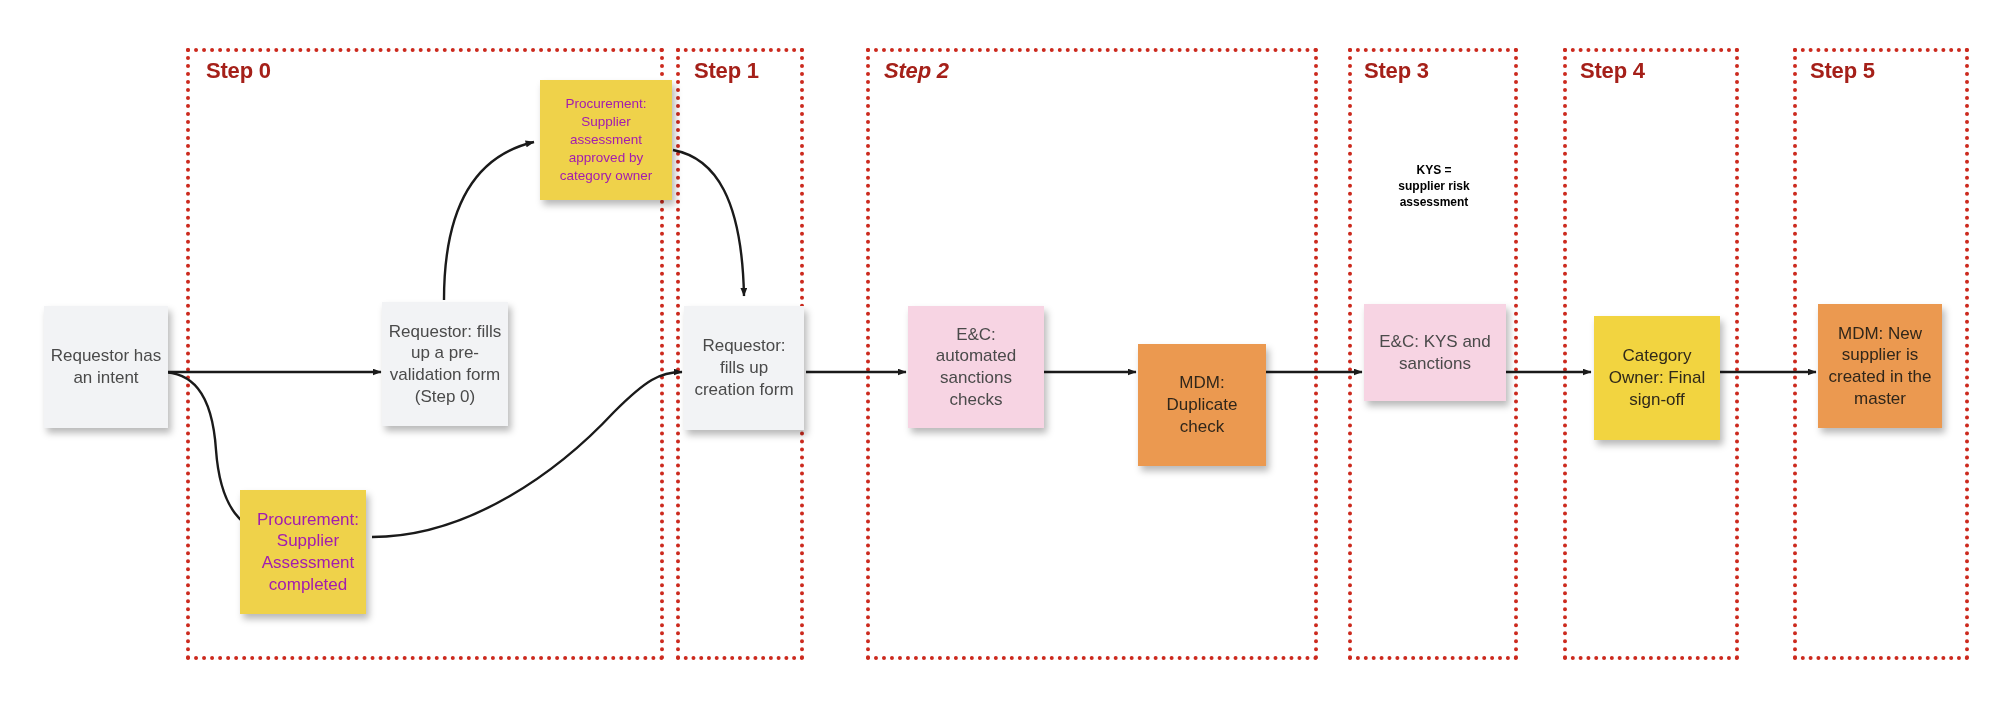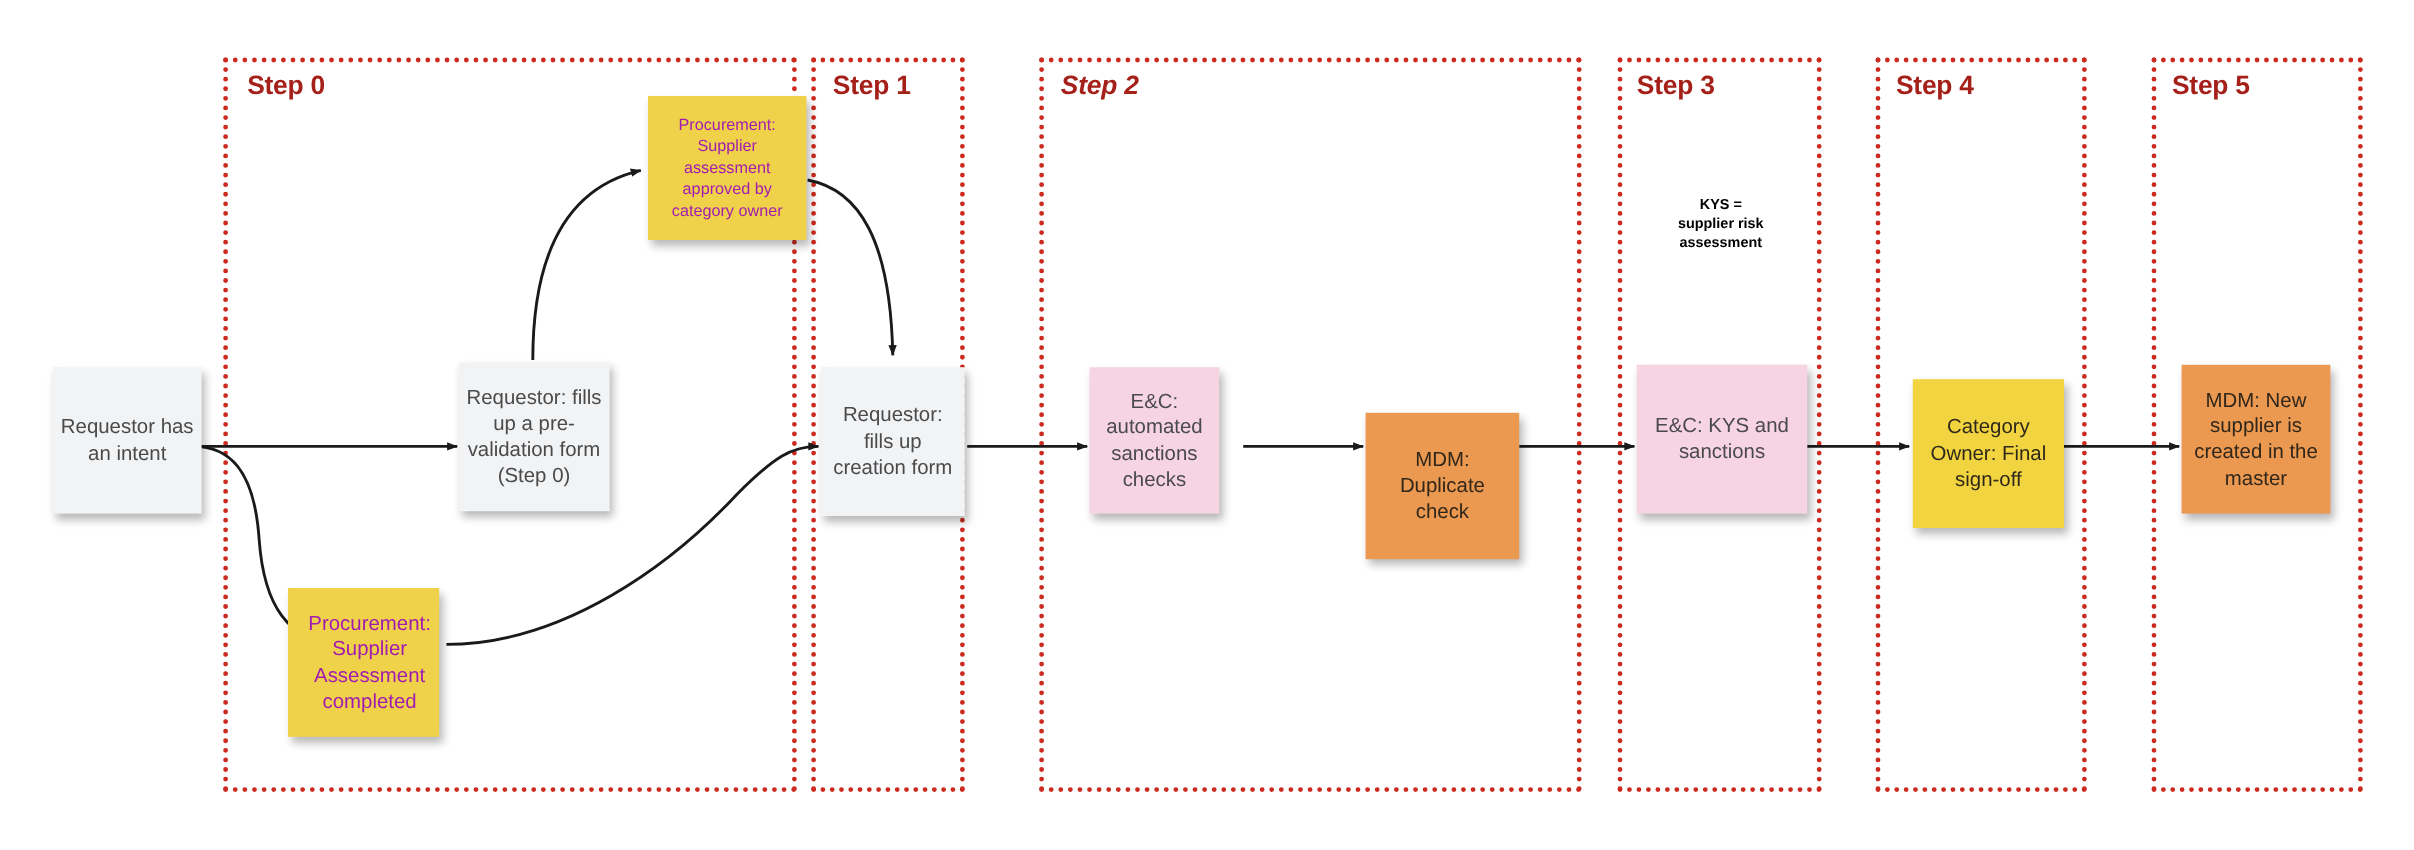--- a/index.html
+++ b/index.html
@@ -126,25 +126,25 @@
   <div class="node grey" style="left:44px; top:306px; width:124px; height:122px;">Requestor has an intent</div>
 
   <div class="node grey" style="left:382px; top:302px; width:126px; height:124px;">Requestor: fills up a pre-validation form (Step 0)</div>
 
   <div class="node yellow small" style="left:540px; top:80px; width:132px; height:120px;">Procurement: Supplier assessment approved by category owner</div>
 
   <div class="node yellow" style="left:240px; top:490px; width:126px; height:124px;padding-left:16px;">Procurement: Supplier Assessment completed</div>
 
   <div class="node grey" style="left:684px; top:306px; width:120px; height:124px;">Requestor: fills up creation form</div>
 
-  <div class="node pink" style="left:908px; top:306px; width:108px; height:122px;">E&amp;C: automated sanctions checks</div>
+  <div class="node pink" style="left:908px; top:306px; width:136px; height:122px;">E&amp;C: automated sanctions checks</div>
 
   <div class="node orange" style="left:1138px; top:306px; width:128px; height:122px;margin-top:38px;">MDM: Duplicate check</div>
 
-  <div class="node pink" style="left:1364px; top:304px; width:142px; height:124px;">E&amp;C: KYS and sanctions</div>
+  <div class="node pink" style="left:1364px; top:304px; width:142px; height:97px;">E&amp;C: KYS and sanctions</div>
 
   <div class="node yellow2" style="left:1594px; top:304px; width:126px; height:124px;margin-top:12px;">Category Owner: Final sign-off</div>
 
   <div class="node orange" style="left:1818px; top:304px; width:124px; height:124px;">MDM: New supplier is created in the master</div>
 
   <div class="annotation" style="left:1352px; top:163px; width:164px;">KYS =
 supplier risk
 assessment</div>
 
 </div>

